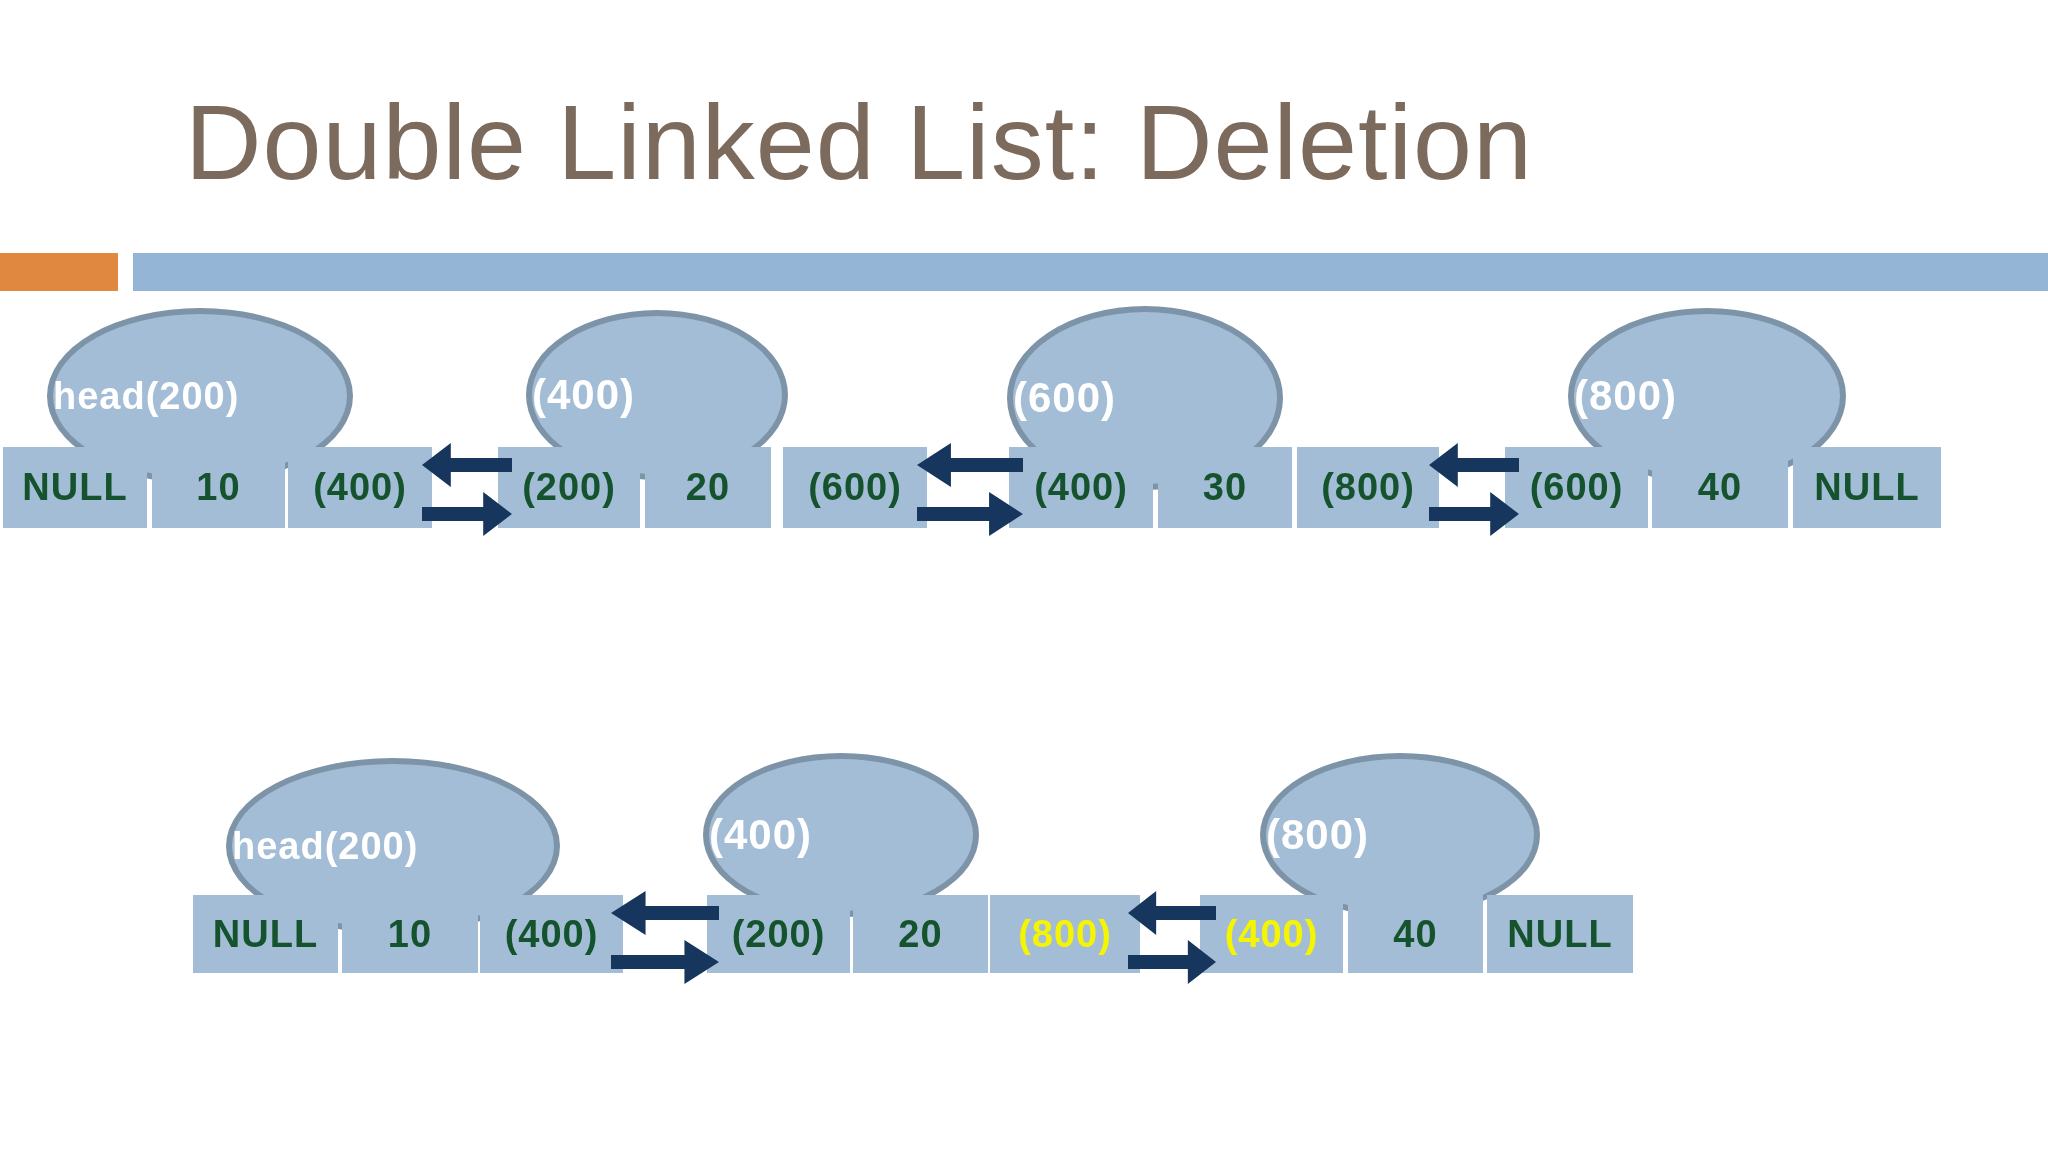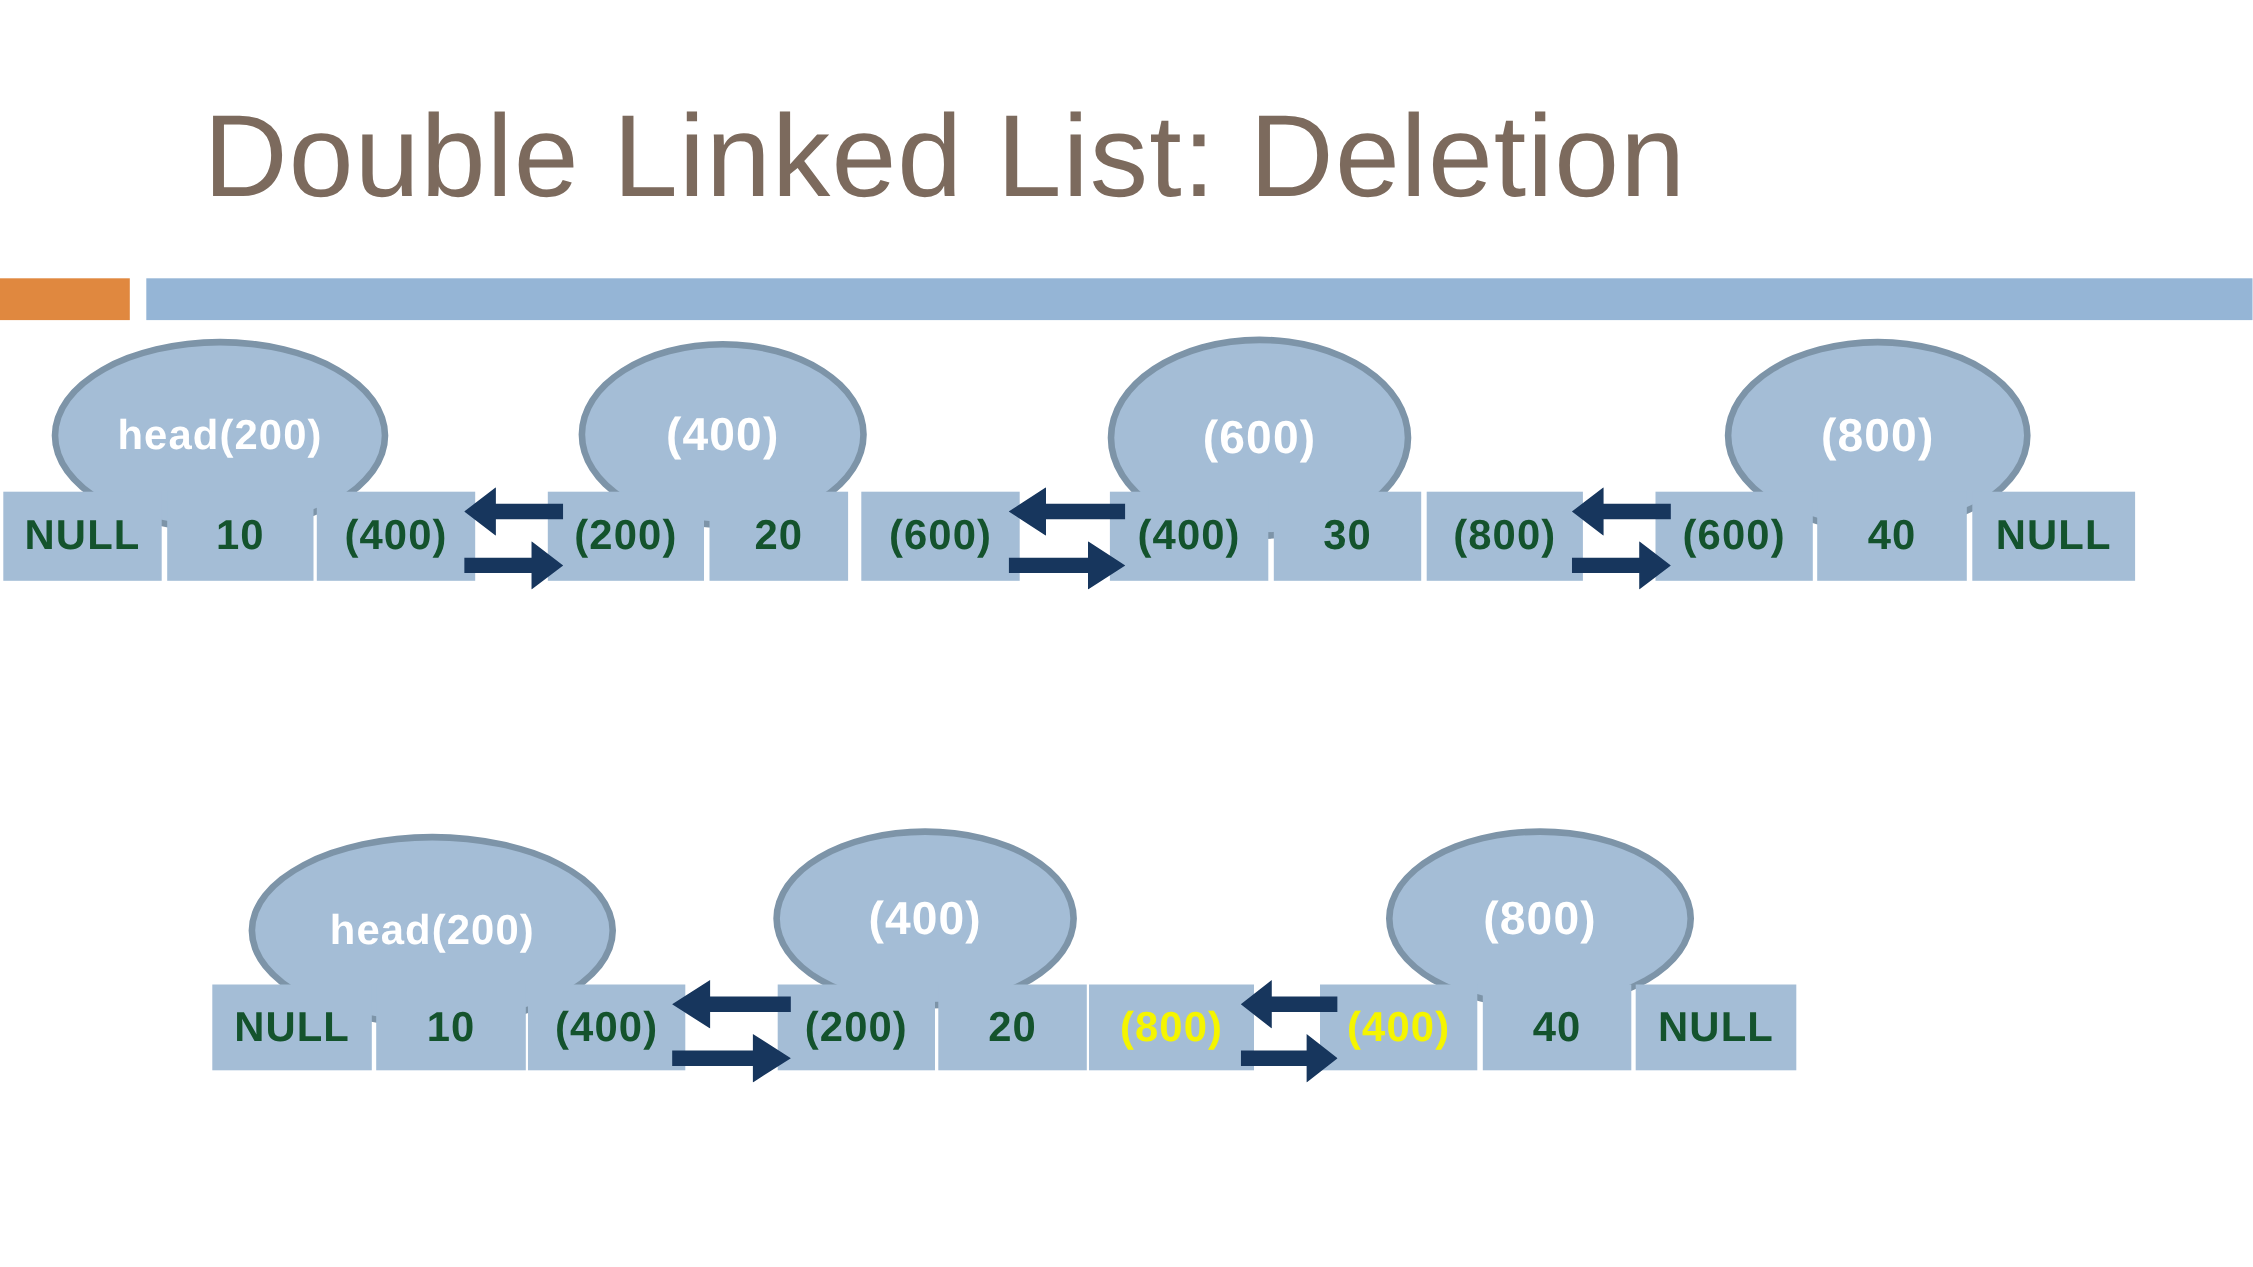--- a/index.html
+++ b/index.html
@@ -12,21 +12,21 @@
     font-size:106px;font-weight:400;letter-spacing:1px;
     color:var(--title-brown,#7c6a5d);white-space:nowrap;margin-left:25px;
   }
   .bar{position:absolute;top:253px;height:38px;}
   .bar.orange{left:0;width:118px;background:var(--bar-orange,#e0883f);}
   .bar.blue{left:133px;width:1915px;background:var(--bar-blue,#95b5d6);}
   .ellipse{
     position:absolute;border-radius:50%;
     background:var(--ellipse-fill,#a4bdd6);
     border:6px solid var(--ellipse-border,#7d94a8);
-    display:flex;align-items:center;justify-content:center;
+    display:flex;align-items:center;
     color:#ffffff;font-weight:bold;box-sizing:border-box;
   }
   .ellipse .lbl{font-size:42px;letter-spacing:1px;}
   .ellipse .lbl.head{font-size:38px;}
   .cell{
     position:absolute;height:81px;background:var(--node-fill,#a4bdd6);
     display:flex;align-items:center;justify-content:center;
     color:#14532d;font-weight:bold;font-size:38px;letter-spacing:1px;
   }
   .cell.bottom{height:78px;}

